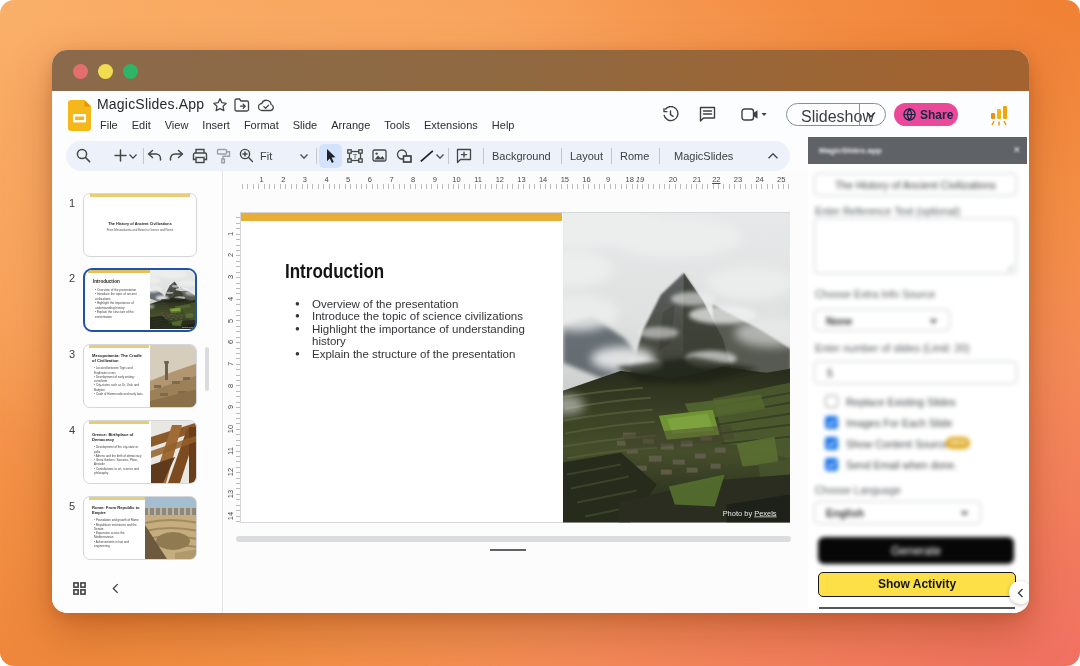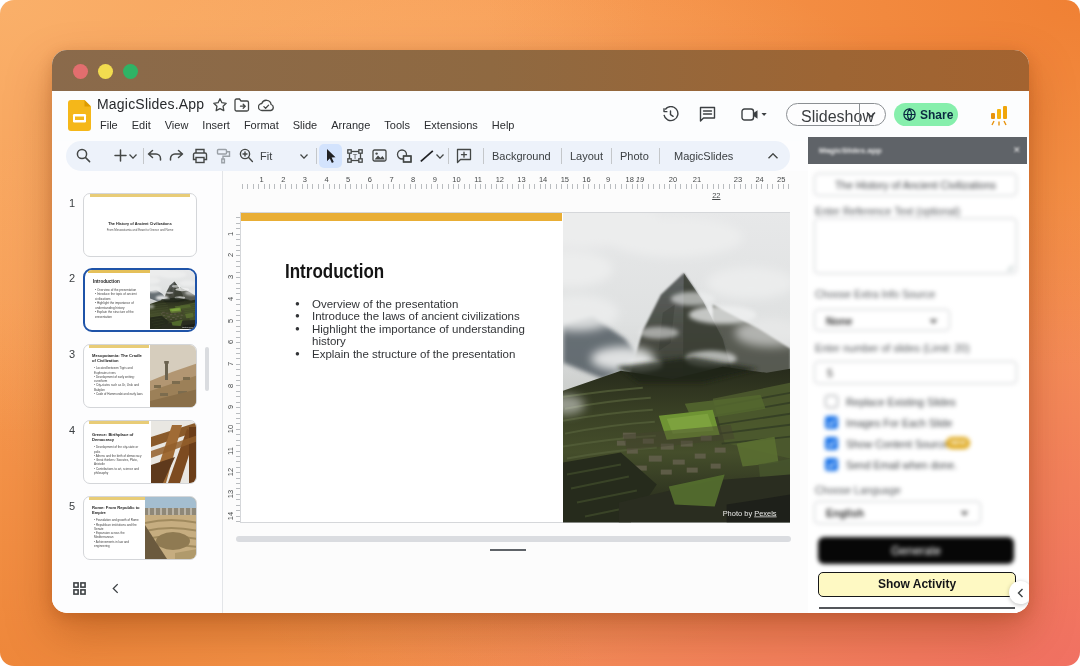--- a/index.html
+++ b/index.html
@@ -96,21 +96,21 @@
         <path d="M12.5 5 L16.5 2.3 v8.4 L12.5 8" fill="#3c4043" stroke="none"></path>
         <path d="M20.5 5 l2.6 3 2.6 -3" fill="#3c4043" stroke="none"></path>
       </svg>
     <div class="abs" style="left:734px;top:12px;width:100px;height:23px;border:1px solid #8b8f93;border-radius:12px;background:#fdfdfe;">
       <span class="abs" style="left:14px;top:4px;font-size:16px;color:#3a3d40;">Slideshow</span>
       <div class="abs" style="left:72px;top:0;width:1px;height:21px;background:#8b8f93;"></div>
       <svg class="abs" style="left:79px;top:8px" width="10" height="6" viewBox="0 0 10 6">
           <path d="M1 0.5 l4 4.2 4-4.2" fill="none" stroke="#3a3d40" stroke-width="1.4"></path>
         </svg>
     </div>
-    <div class="abs" style="left:842px;top:12px;width:64px;height:23px;border-radius:12px;background:#86efac;">
+    <div class="abs" style="left:842px;top:12px;width:64px;height:23px;border-radius:12px;background:#ec4899;">
       <svg class="abs" style="left:9px;top:5px" width="13" height="13" viewBox="0 0 13 13" fill="none" stroke="#0b2a41" stroke-width="1.2">
           <circle cx="6.5" cy="6.5" r="5.6"></circle>
           <path d="M1 6.5 h11 M6.5 1 a8.5 8.5 0 0 1 0 11 M6.5 1 a8.5 8.5 0 0 0 0 11"></path>
         </svg>
       <span class="abs" style="left:26px;top:4.5px;font-size:12px;font-weight:bold;color:#0b2a41;">Share</span>
     </div>
     <svg class="abs" style="left:938px;top:13px" width="20" height="22" viewBox="0 0 20 22">
       <rect x="1" y="9" width="4" height="6" rx="1" fill="#e8930c"></rect>
       <rect x="7" y="5" width="4" height="10" rx="1" fill="#f5b50f"></rect>
       <rect x="13" y="2" width="4" height="13" rx="1" fill="#f0a50a"></rect>
@@ -185,21 +185,21 @@
     <div class="sep" style="left:382px"></div>
     <svg class="abs" style="left:390px;top:7px" width="16" height="16" viewBox="0 0 16 16" fill="none" stroke="#444746" stroke-width="1.3">
         <path d="M1.5 1.5 h13 v10 h-10 l-3 3 z" stroke-linejoin="round"></path>
         <path d="M8 4.2 v5 M5.5 6.7 h5" stroke-linecap="round"></path>
       </svg>
     <div class="sep" style="left:417px"></div>
     <span class="tbtxt" style="left:426px;">Background</span>
     <div class="sep" style="left:495px"></div>
     <span class="tbtxt" style="left:504px;">Layout</span>
     <div class="sep" style="left:545px"></div>
-    <span class="tbtxt" style="left:554px;">Photo</span>
+    <span class="tbtxt" style="left:554px;">Rome</span>
     <div class="sep" style="left:593px"></div>
     <span class="tbtxt" style="left:608px;">MagicSlides</span>
     <svg class="abs" style="left:702px;top:12px" width="10" height="6" viewBox="0 0 10 6">
         <path d="M0.5 5.2 L5 0.8 9.5 5.2" fill="none" stroke="#444746" stroke-width="1.4"></path>
       </svg>
   </div>
   <svg width="0" height="0" style="position:absolute">
     <defs>
       <filter id="bl8" x="-60%" y="-60%" width="220%" height="220%">
           <feGaussianBlur stdDeviation="5"></feGaussianBlur>
@@ -432,21 +432,21 @@
       <span style="position:absolute;left:259.8px;top:0;transform:translateX(-50%);">12</span>
       <span style="position:absolute;left:281.4px;top:0;transform:translateX(-50%);">13</span>
       <span style="position:absolute;left:303.1px;top:0;transform:translateX(-50%);">14</span>
       <span style="position:absolute;left:324.8px;top:0;transform:translateX(-50%);">15</span>
       <span style="position:absolute;left:346.4px;top:0;transform:translateX(-50%);">16</span>
       <span style="position:absolute;left:368.0px;top:0;transform:translateX(-50%);">9</span>
       <span style="position:absolute;left:389.7px;top:0;transform:translateX(-50%);">18</span>
       <span style="position:absolute;left:400px;top:0;transform:translateX(-50%);font-style:italic;">19</span>
       <span style="position:absolute;left:433.0px;top:0;transform:translateX(-50%);">20</span>
       <span style="position:absolute;left:457px;top:0;transform:translateX(-50%);">21</span>
-      <span style="position:absolute;left:476.3px;top:16px;transform:translateX(-50%);text-decoration:underline;">22</span>
+      <span style="position:absolute;left:476.3px;top:0;transform:translateX(-50%);text-decoration:underline;">22</span>
       <span style="position:absolute;left:497.9px;top:0;transform:translateX(-50%);">23</span>
       <span style="position:absolute;left:519.6px;top:0;transform:translateX(-50%);">24</span>
       <span style="position:absolute;left:541.2px;top:0;transform:translateX(-50%);">25</span>
       <div class="abs" style="left:2px;top:9px;width:548px;height:5px;background:repeating-linear-gradient(90deg,#b9bcbf 0 1px,transparent 1px 5.41px);"></div>
     </div>
   <div class="abs" style="left:178px;top:162px;width:16px;height:315px;font-size:7.5px;color:#454849;">
       <span style="position:absolute;left:0px;top:21.7px;transform:translate(-50%,-50%) rotate(-90deg);display:inline-block;">1</span>
       <span style="position:absolute;left:0px;top:43.4px;transform:translate(-50%,-50%) rotate(-90deg);display:inline-block;">2</span>
       <span style="position:absolute;left:0px;top:65.1px;transform:translate(-50%,-50%) rotate(-90deg);display:inline-block;">3</span>
       <span style="position:absolute;left:0px;top:86.8px;transform:translate(-50%,-50%) rotate(-90deg);display:inline-block;">4</span>
@@ -468,21 +468,21 @@
         <use href="#machu"></use>
       </svg>
     <div class="abs" style="left:43.5px;top:46px;font-size:21px;font-weight:bold;color:#141414;letter-spacing:0px;transform:scaleX(0.81);transform-origin:0 0;">Introduction</div>
     <div class="abs" style="left:54px;top:84.5px;width:250px;font-size:11.5px;color:#323437;line-height:12.6px;">
       <div style="display:flex">
           <span style="width:17px;flex:none;font-size:8px;line-height:12.5px;">●</span>
           <span style="font-size:11.5px">Overview of the presentation</span>
         </div>
       <div style="display:flex">
           <span style="width:17px;flex:none;font-size:8px;line-height:12.5px;">●</span>
-          <span>Introduce the laws of ancient civilizations</span>
+          <span>Introduce the topic of science civilizations</span>
         </div>
       <div style="display:flex">
           <span style="width:17px;flex:none;font-size:8px;line-height:12.5px;">●</span>
           <span>Highlight the importance of understanding history</span>
         </div>
       <div style="display:flex">
           <span style="width:17px;flex:none;font-size:8px;line-height:12.5px;">●</span>
           <span>Explain the structure of the presentation</span>
         </div>
     </div>
@@ -538,21 +538,21 @@
       <div class="pinput" style="top:337px;height:23px;width:167px;">
         <span class="abs" style="left:11px;top:5px;font-size:10.5px;font-weight:bold;color:#333;">English</span>
         <svg class="abs" style="left:145px;top:9px" width="9" height="6" viewBox="0 0 9 6">
             <path d="M0.5 0.5 L4.5 4.8 8.5 0.5" fill="#555"></path>
           </svg>
       </div>
       <div class="abs" style="left:10px;top:373px;width:196px;height:27px;background:#070707;border-radius:6px;">
         <div style="text-align:center;font-size:12px;color:#fff;padding-top:7px;">Generate</div>
       </div>
     </div>
-    <div class="abs" style="left:10px;top:435px;width:198px;height:25px;background:#fef9c3;border:1.6px solid #17181a;border-radius:5px;">
+    <div class="abs" style="left:10px;top:435px;width:198px;height:25px;background:#fde047;border:1.6px solid #17181a;border-radius:5px;">
       <div style="text-align:center;font-size:12px;font-weight:bold;color:#141519;padding-top:4px;">Show Activity</div>
     </div>
     <div class="abs" style="left:11px;top:470px;width:196px;height:1.5px;background:#54565a;"></div>
     <div class="abs" style="left:201px;top:444px;width:23px;height:23px;border-radius:50%;background:#fff;box-shadow:0 1px 4px rgba(0,0,0,0.25);"></div>
     <svg class="abs" style="left:209px;top:451px" width="7" height="10" viewBox="0 0 7 10">
         <path d="M5.5 1 L1.5 5 5.5 9" fill="none" stroke="#3c4043" stroke-width="1.4"></path>
       </svg>
   </div>
 </div>
 

